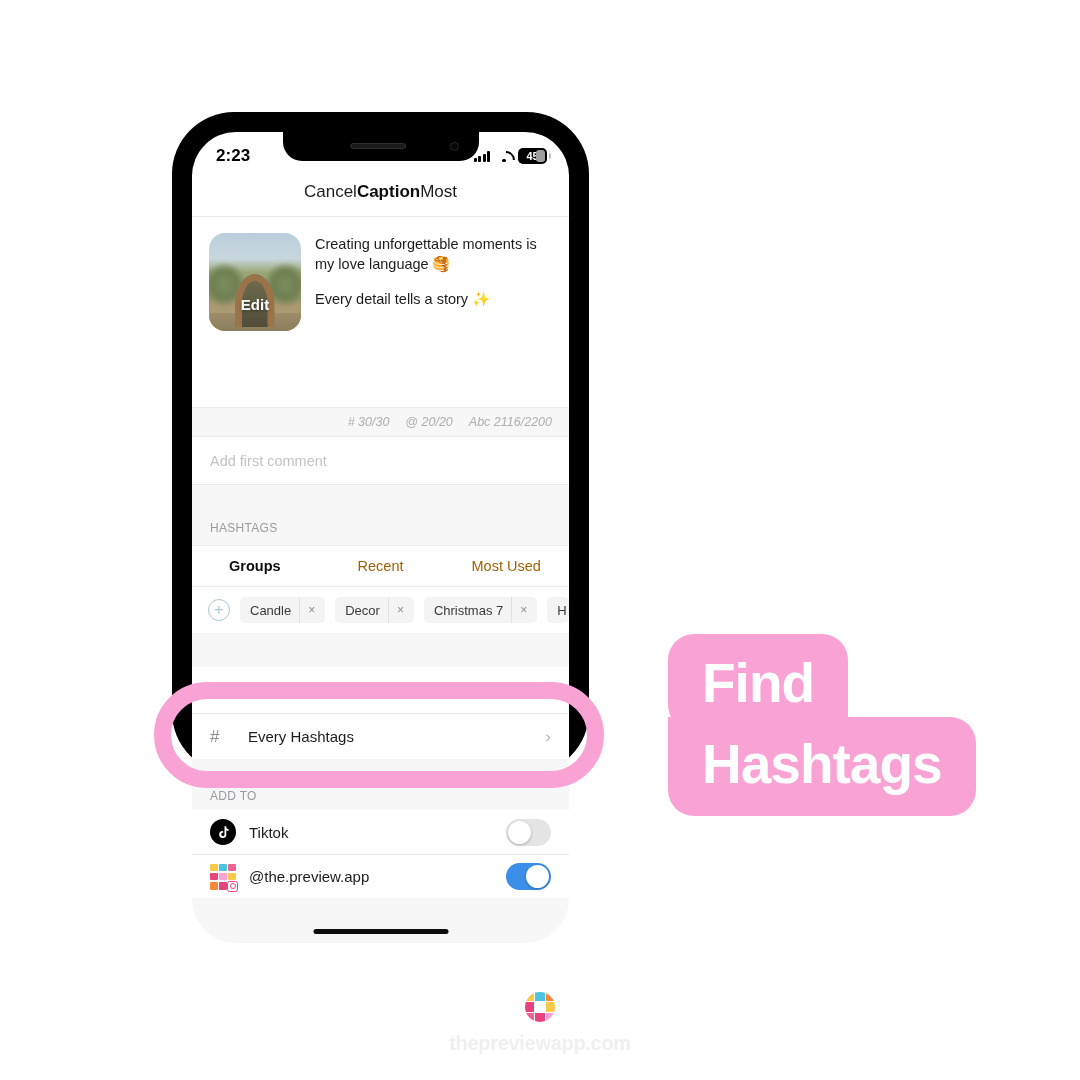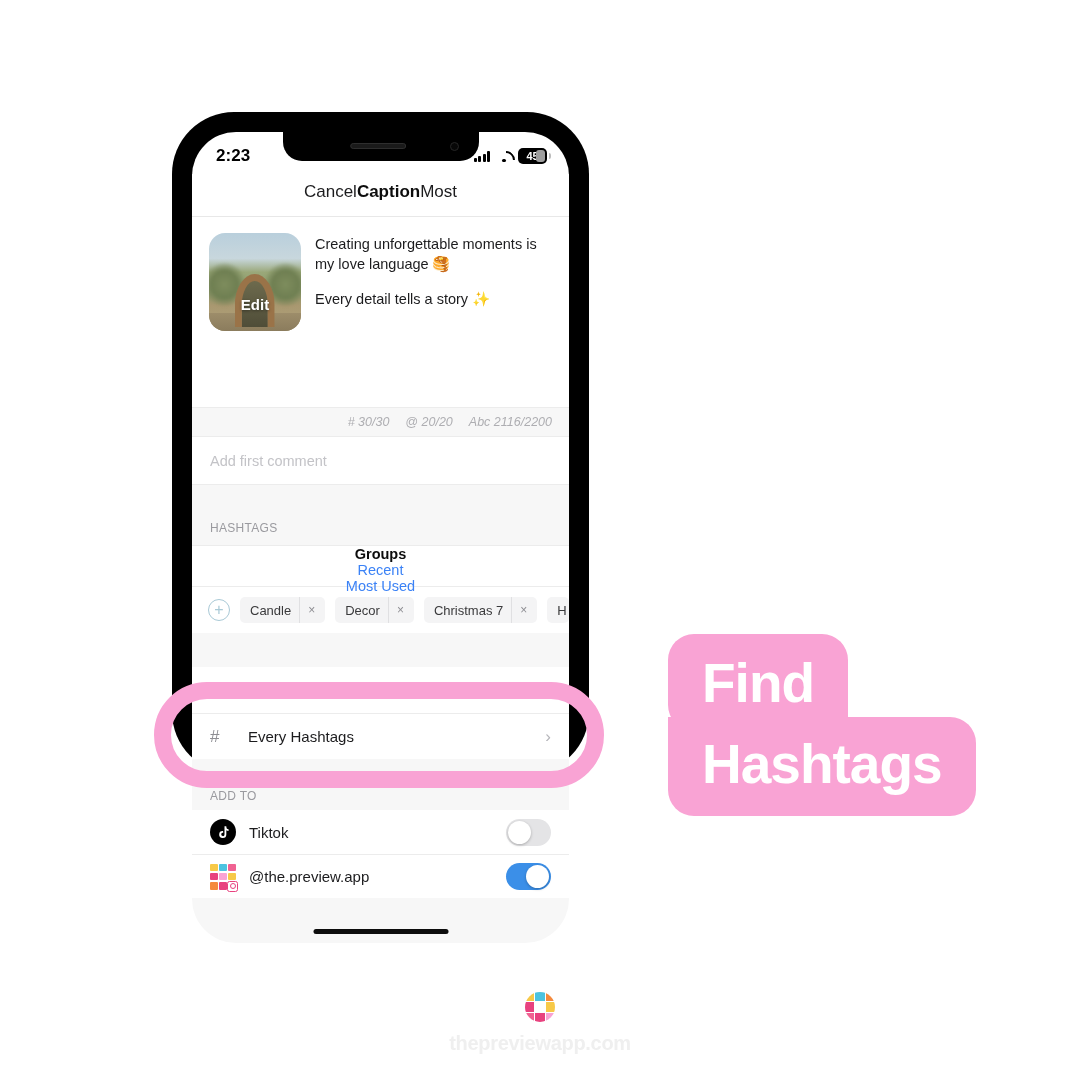--- a/index.html
+++ b/index.html
@@ -152,23 +152,23 @@
   .gap-band { height: 30px; background: #f7f7f7; }
 
   
   .section-label {
     padding: 6px 18px 10px 18px; background: #f7f7f7;
     font-size: 12px; color: #9a9a9f; letter-spacing: .3px;
   }
   .tabs {
     display: flex; background: #fff;
     border-top: 1px solid #ececec; border-bottom: 1px solid #ececec;
-    height: 42px; align-items: center; flex-direction: column;
-  }
-  .tab { flex: 1; text-align: center; font-size: 14.5px; color: #3b82f6; }
+    height: 42px; align-items: center;
+  }
+  .tab { flex: 1; text-align: center; font-size: 14.5px; color: #a16207; }
   .tab.active { color: #0d0d0d; font-weight: 700; }
 
   .chips {
     display: flex; align-items: center; gap: 10px;
     height: 46px; padding: 0 16px; background: #fff;
     overflow: hidden; white-space: nowrap;
   }
   .chip-add {
     flex: 0 0 auto; width: 22px; height: 22px; border-radius: 50%;
     border: 1.4px solid #a9c9d6; color: #a9c9d6;

